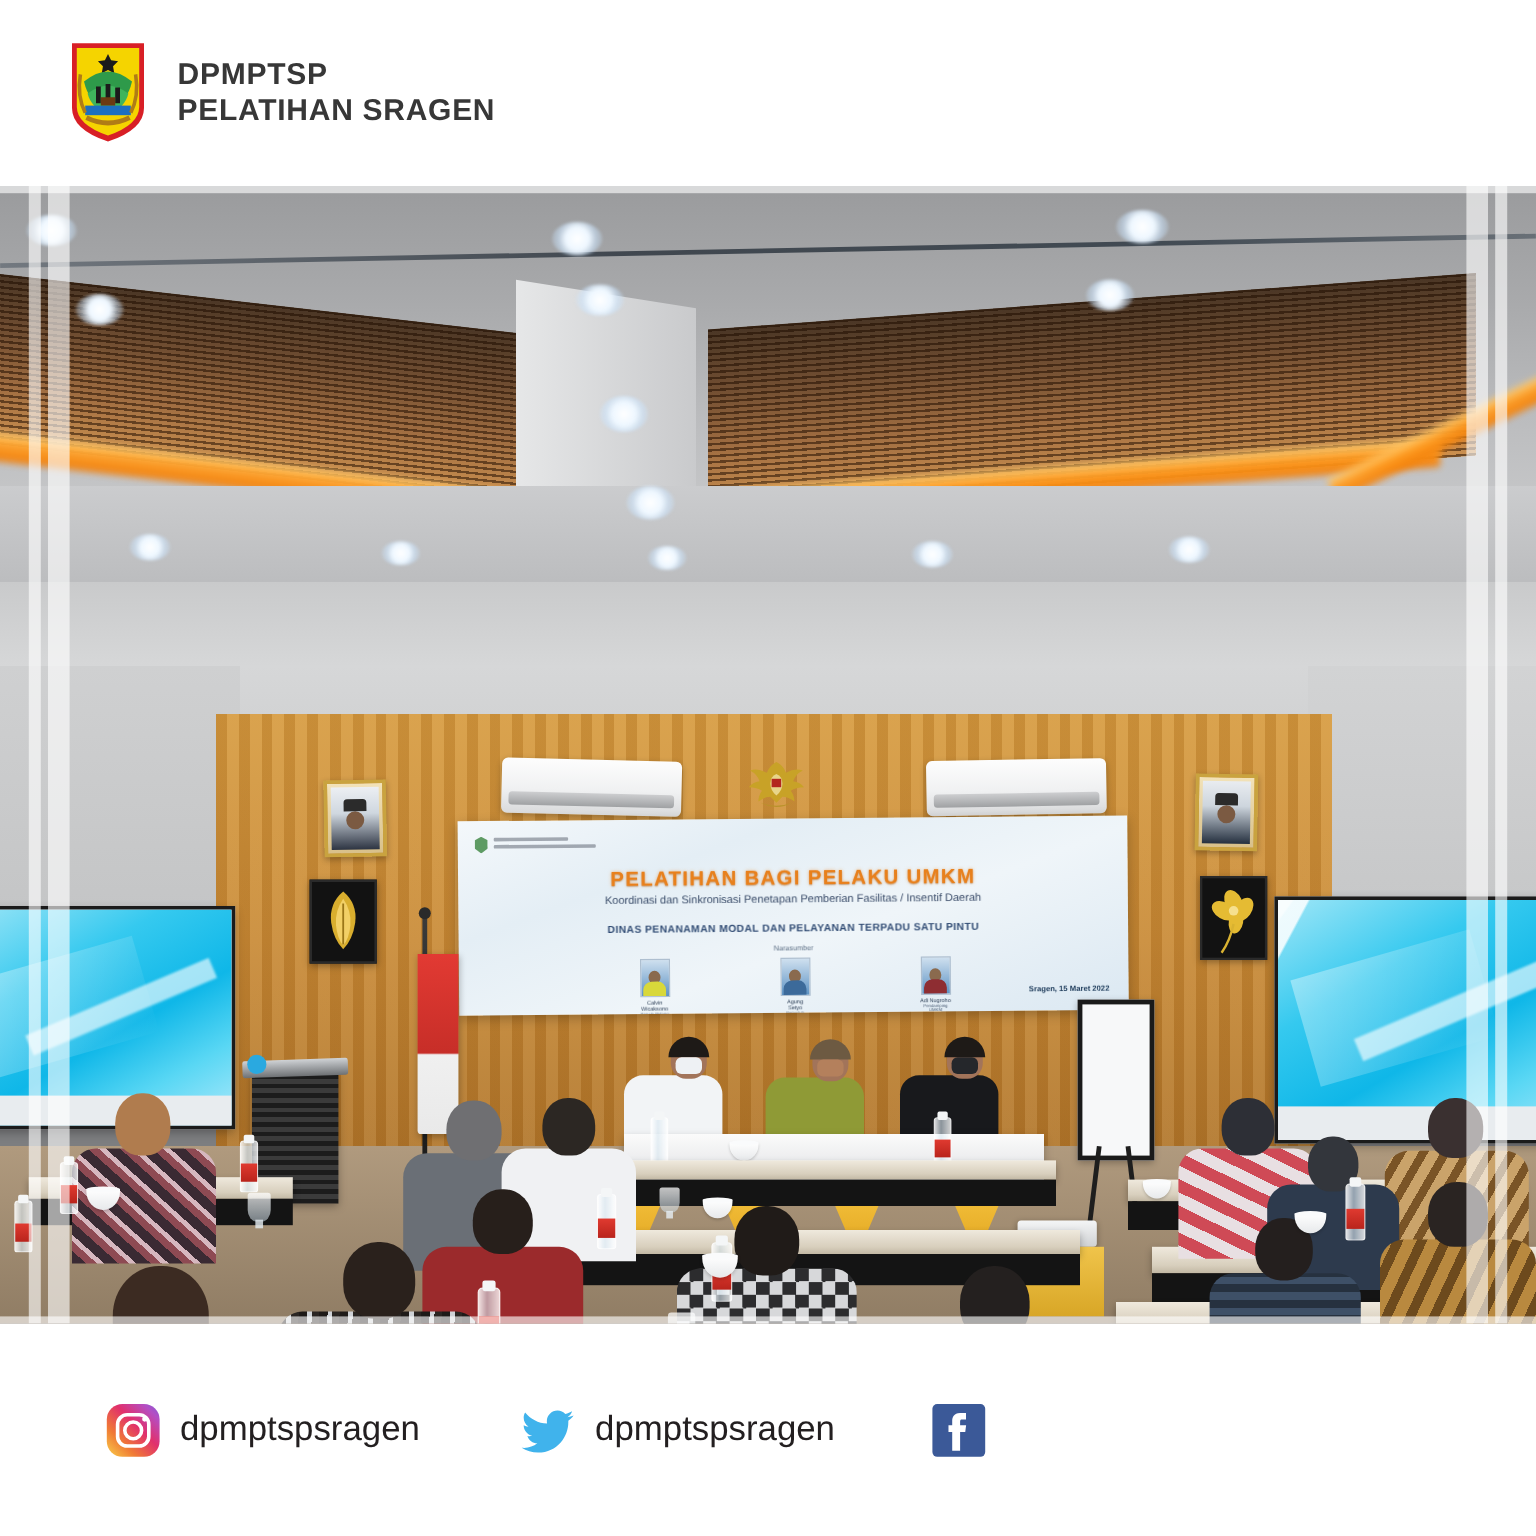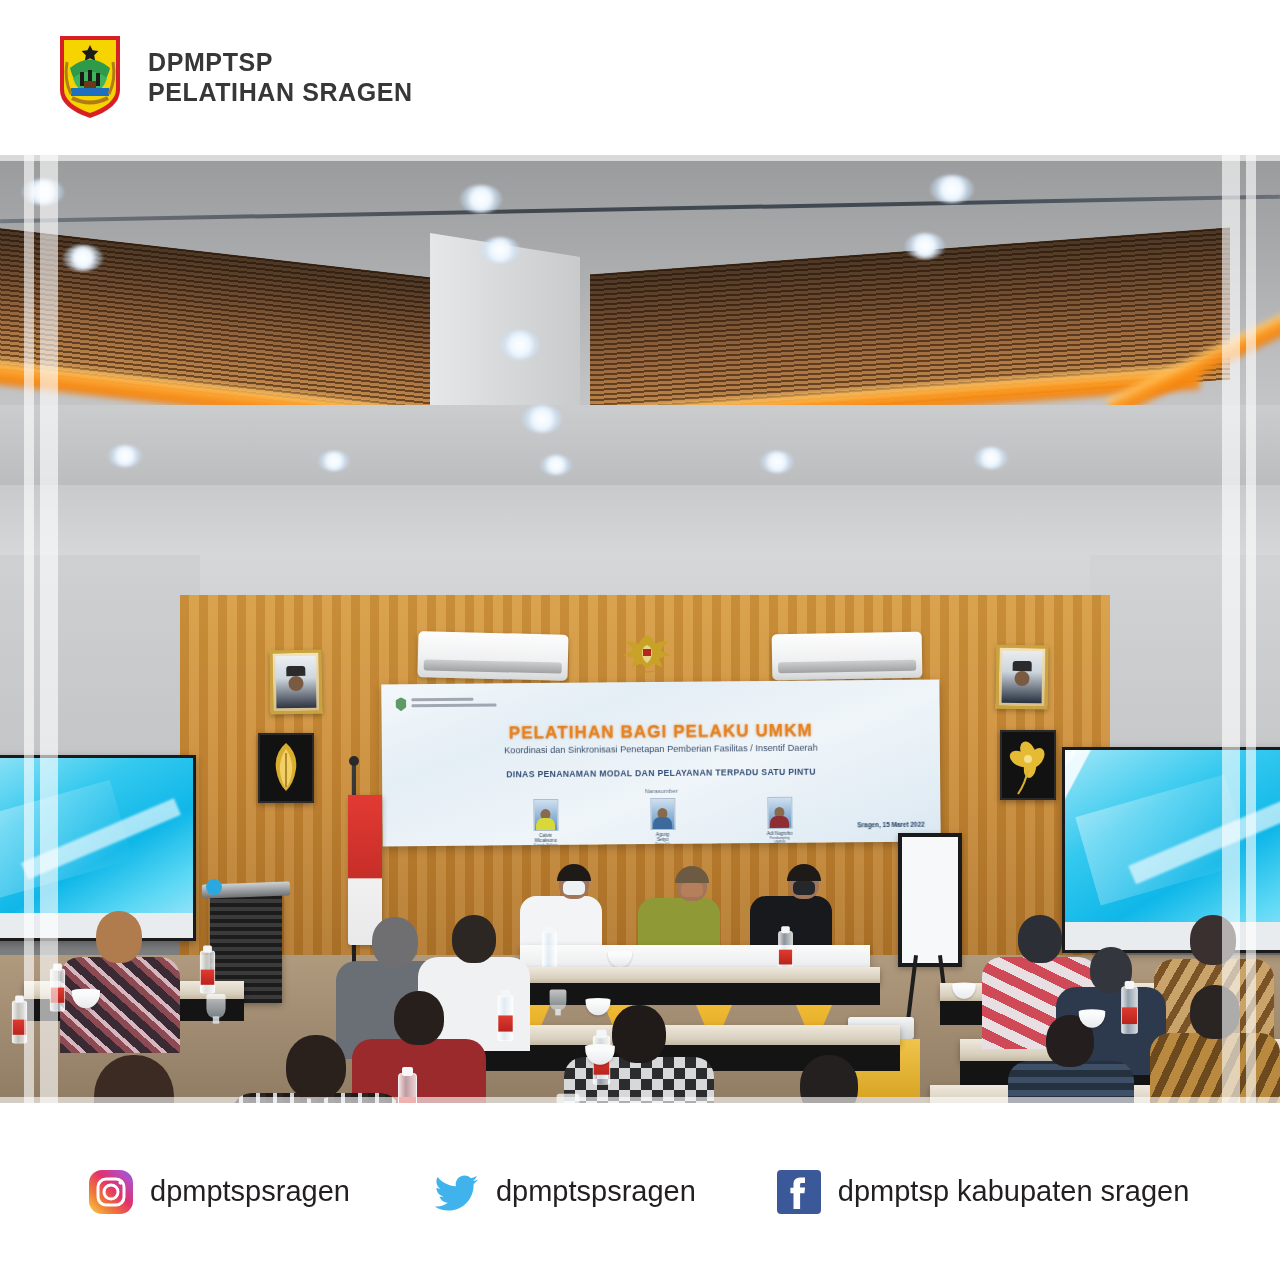--- a/index.html
+++ b/index.html
@@ -719,16 +719,15 @@
     <span class="lbl">dpmptspsragen</span>
   </div>
 
   <div class="soc" id="soc-fb">
     <span class="ico">
       <svg viewBox="0 0 46 46">
         <rect x="1" y="1" width="44" height="44" rx="4" fill="#3b5998"></rect>
         <path d="M28.4 24.3h-4.3V40h-6.6V24.3h-3.1v-5.6h3.1v-3.6c0-2.6 1.2-6.6 6.6-6.6l4.9.02v5.4h-3.5c-.6 0-1.4.3-1.4 1.5v3.2h5l-.7 5.6z" fill="#ffffff"></path>
       </svg>
     </span>
-    <span class="lbl">dpmptsp kabupaten sragen</span>
   </div>
 
 </div>
 
 </body></html>

